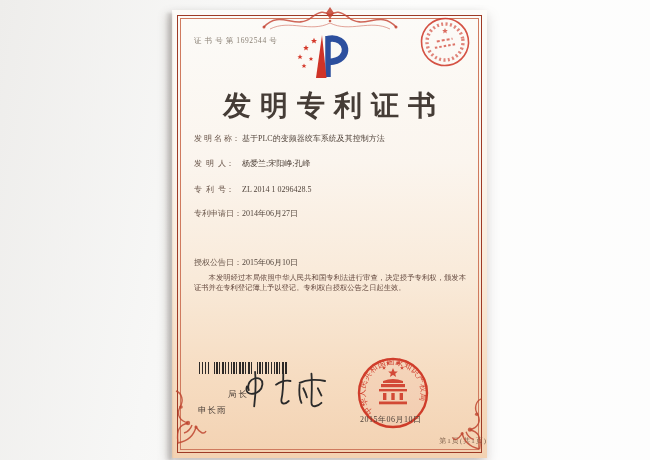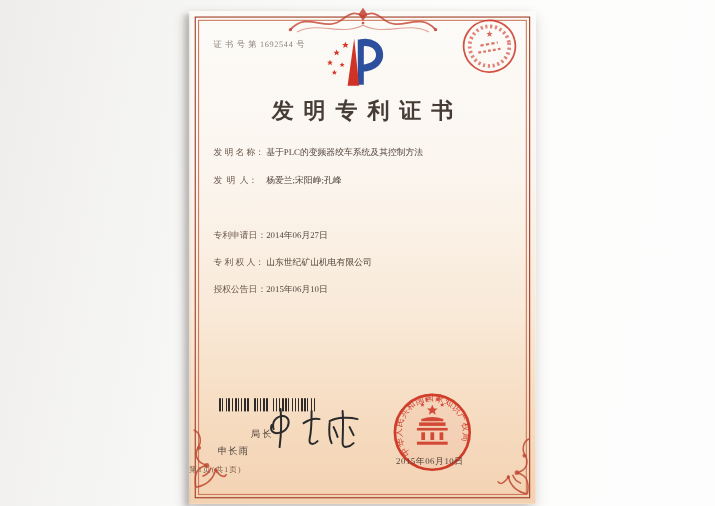--- a/index.html
+++ b/index.html
@@ -21,40 +21,40 @@
     filter:blur(1px);
   }
   .frame-a{position:absolute;inset:5px;border:1.6px solid #9e3a25;pointer-events:none;}
   .frame-b{position:absolute;inset:8px;border:1px solid #cf7a5e;pointer-events:none;}
   .filigree{position:absolute;left:88px;top:-5px;width:140px;height:30px;}
   .cert-no{position:absolute;left:22px;top:26px;font-size:7.5px;color:#8b8276;letter-spacing:.6px;white-space:pre;}
   .logo{position:absolute;left:123px;top:21px;width:60px;height:50px;}
   .stamp{position:absolute;left:247px;top:6px;width:52px;height:52px;opacity:.88;}
   .title{
     position:absolute;left:0;top:77px;width:100%;text-align:center;
-    font-size:20px;font-weight:600;color:#453c36;letter-spacing:9px;text-indent:9px;
+    font-size:28px;font-weight:600;color:#453c36;letter-spacing:9px;text-indent:9px;
   }
   .frow{position:absolute;left:22px;height:11px;font-size:8px;color:#5e4c41;white-space:nowrap;}
   .flabel{display:inline-block;width:48px;white-space:pre;color:#6a564a;}
   .fvalue{color:#52453c;}
   .body{
     position:absolute;left:22px;top:263px;width:272px;
     font-size:7.3px;line-height:9.6px;color:#64493f;text-align:justify;
   }
   .body p{margin:0 0 5px 0;text-indent:2em;}
   .barcode{
     position:absolute;left:27px;top:352px;width:88px;height:12px;
     background:repeating-linear-gradient(90deg,#2e2a28 0,#2e2a28 1.5px,transparent 1.5px,transparent 3px,#2e2a28 3px,#2e2a28 3.8px,transparent 3.8px,transparent 6px,#2e2a28 6px,#2e2a28 7.5px,transparent 7.5px,transparent 8.6px);
   }
   .sig-title{position:absolute;left:26px;top:379px;font-size:8.5px;color:#493e37;letter-spacing:2px;margin-left:30px;}
   .sig-name{position:absolute;left:26px;top:395px;font-size:8.5px;color:#493e37;letter-spacing:1px;text-align:right;}
   .signature{position:absolute;left:64px;top:358px;width:100px;height:46px;}
   .seal{position:absolute;left:171px;top:333px;width:100px;height:100px;mix-blend-mode:multiply;opacity:.93;}
   .seal-date{position:absolute;left:188px;top:404px;font-size:8px;color:#4d4038;letter-spacing:.5px;white-space:nowrap;}
-  .footer{position:absolute;left:0;top:412px;width:100%;text-align:left;font-size:7px;color:#7c5e49;letter-spacing:1px;}
+  .footer{position:absolute;left:0;top:426px;width:100%;text-align:right;font-size:7px;color:#7c5e49;letter-spacing:1px;}
   .corner{position:absolute;}
   .corner.bl{left:2px;bottom:12px;width:34px;height:62px;}
   .corner.br{right:3px;bottom:7px;width:34px;height:58px;transform:scaleX(-1);}
 </style>
 </head>
 <body>
 
 <div class="canvas">
   <div class="cert">
     <div class="frame-a"></div>
@@ -102,31 +102,32 @@
     </svg>
 
     <div class="title">发明专利证书</div>
 
     <div class="frow" style="top:123px">
       <span class="flabel">发 明 名 称：</span><span class="fvalue">基于PLC的变频器绞车系统及其控制方法</span>
     </div>
     <div class="frow" style="top:148px">
       <span class="flabel">发  明  人：</span><span class="fvalue">杨爱兰;宋阳峥;孔峰</span>
     </div>
+    <div class="frow" style="top:174px">
+      <span class="flabel">专  利  号：</span><span class="fvalue">ZL 2014 1 0296428.5</span>
+    </div>
     <div class="frow" style="top:198px">
       <span class="flabel">专利申请日：</span><span class="fvalue">2014年06月27日</span>
-    </div>
-    <div class="frow" style="top:223px">
-      <span class="flabel">专 利 权 人：</span><span class="fvalue">山东世纪矿山机电有限公司</span>
     </div>
     <div class="frow" style="top:247px">
       <span class="flabel">授权公告日：</span><span class="fvalue">2015年06月10日</span>
     </div>
 
     <div class="body">
+      <p>本发明经过本局依照中华人民共和国专利法进行审查，决定授予专利权，颁发本证书并在专利登记簿上予以登记。专利权自授权公告之日起生效。</p>
     </div>
 
     <div class="barcode"></div>
 
     <div class="sig-title">局长</div>
     <div class="sig-name">申长雨</div>
 
     <svg class="signature" viewBox="0 0 110 50">
       <g stroke="#2a2a2a" stroke-width="2" fill="none" stroke-linecap="round">
         <path d="M14,24 C10,10 30,6 29,18 C28,30 8,32 12,20"></path>

